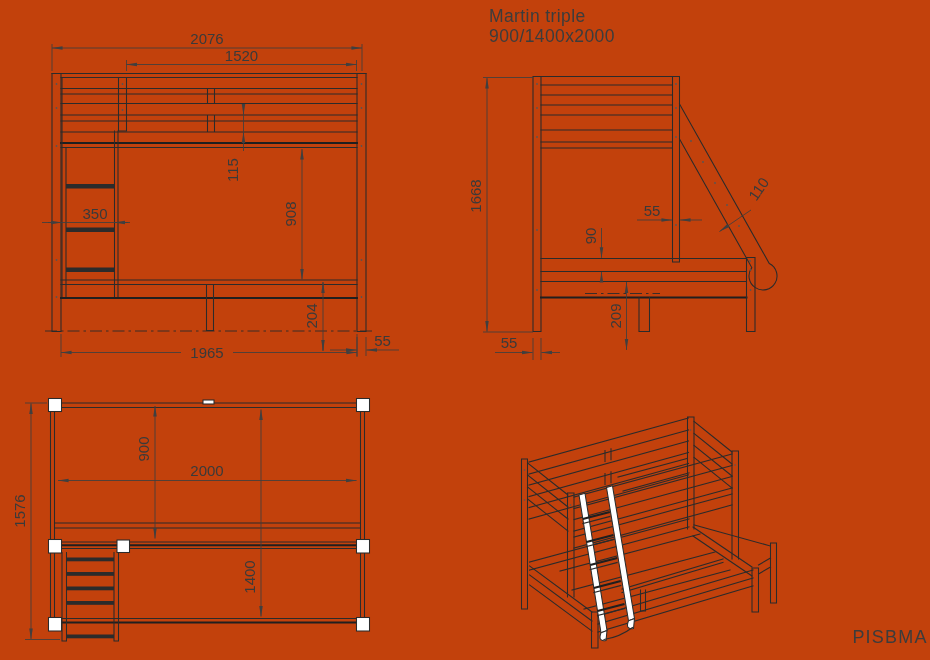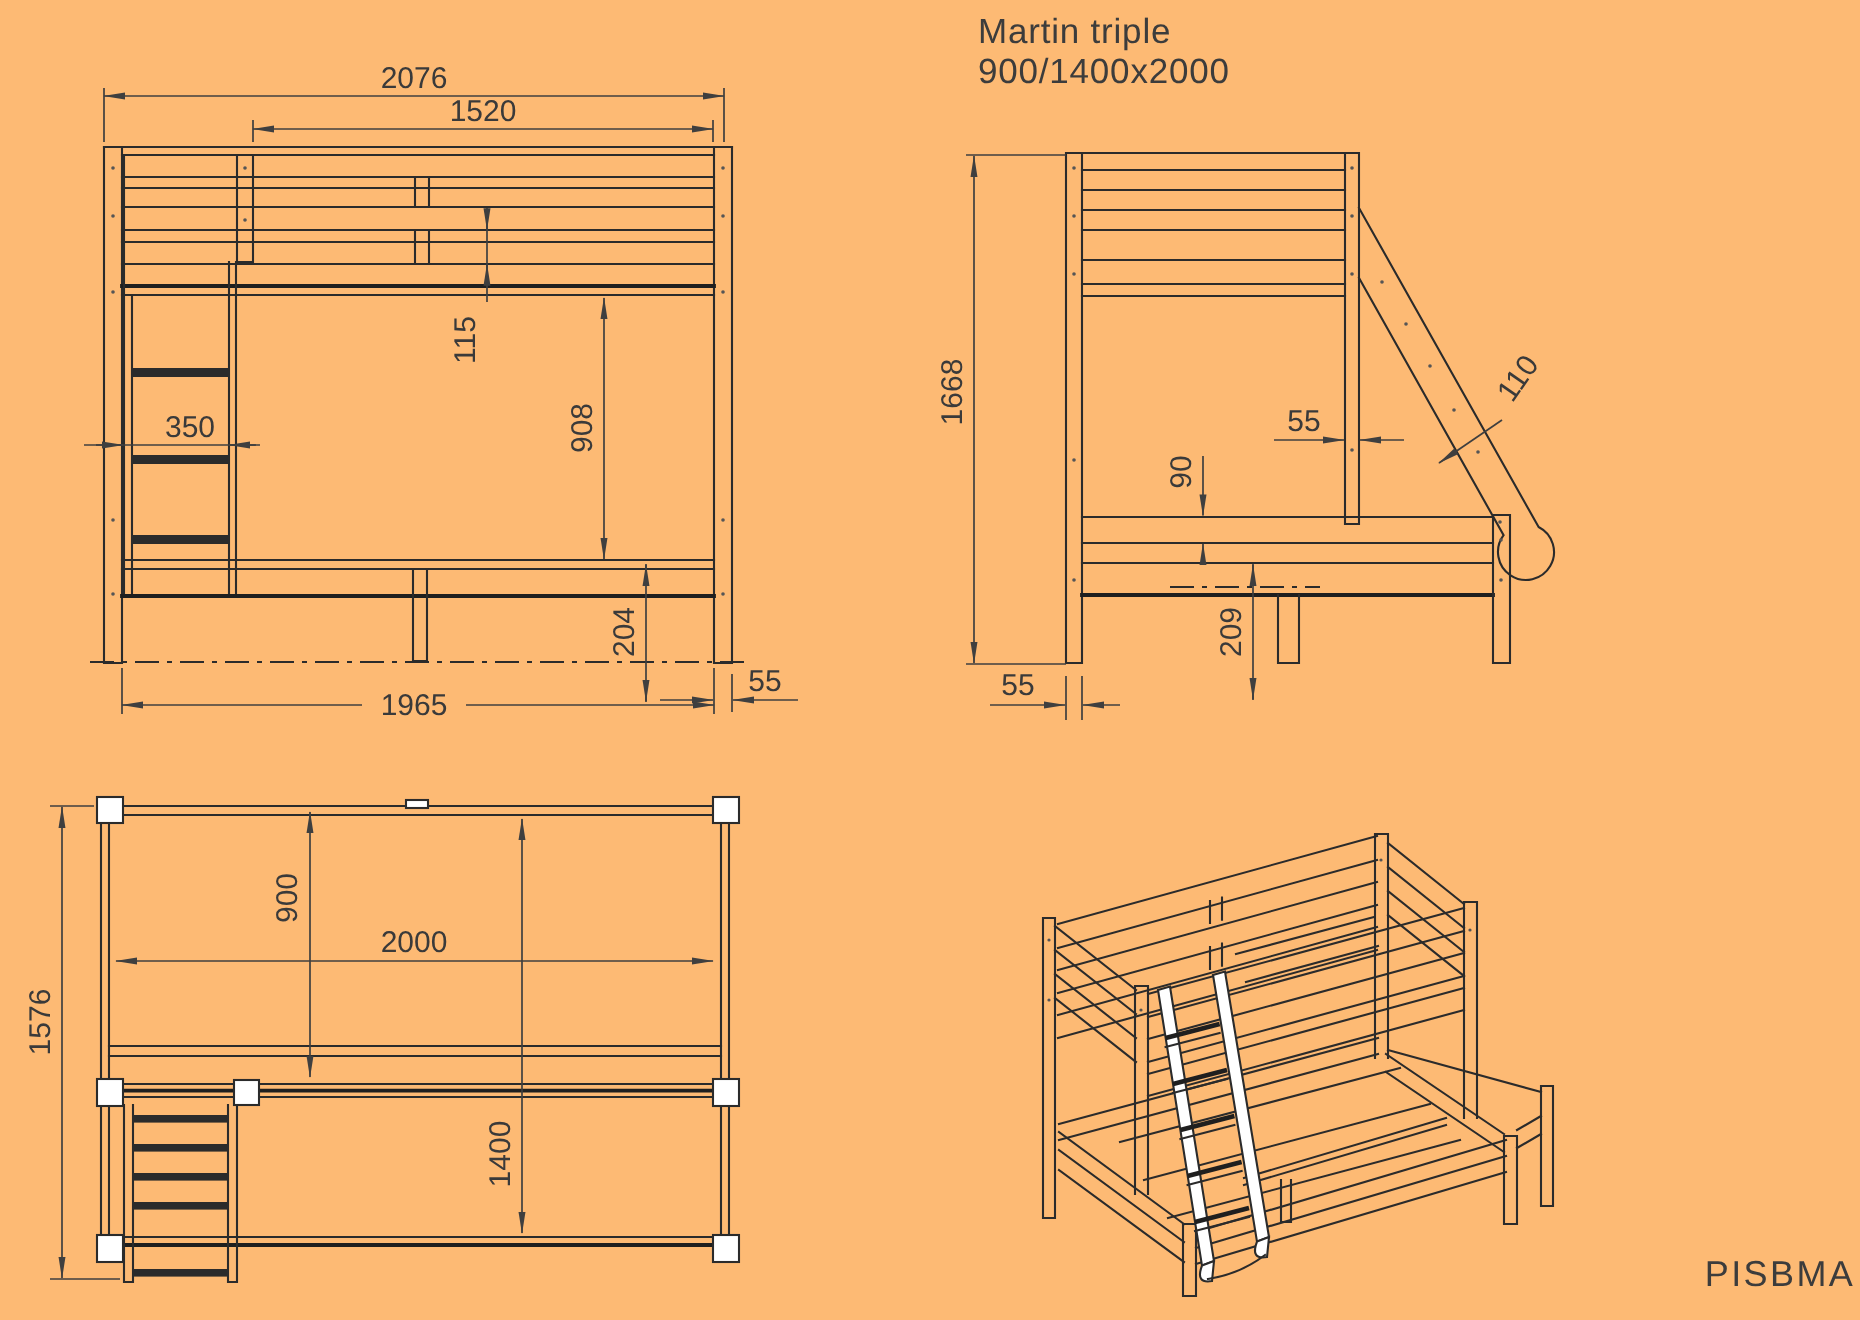--- a/index.html
+++ b/index.html
@@ -1,16 +1,16 @@
 <!DOCTYPE html>
 <html><head>
 <meta charset="utf-8">
 <style>
   html,body{margin:0;padding:0;background:#fff;}
-  .stage{position:relative;width:930px;height:660px;background:#fdba74;overflow:hidden;}
+  .stage{position:relative;width:930px;height:660px;background:#c2410c;overflow:hidden;}
   svg{display:block;}
   .ln{stroke:#2b2b2b;stroke-width:1.05;fill:none;stroke-linecap:square;}
   .lt{stroke:#1f1f1f;stroke-width:1.9;fill:none;stroke-linecap:square;}
   .dm{stroke:#3f3f3f;stroke-width:.85;fill:none;}
   .dash{stroke:#2b2b2b;stroke-width:.9;fill:none;stroke-dasharray:12 4 2.5 4;}
   .wf{fill:#fff;stroke:#2b2b2b;stroke-width:1.05;}
   .dot{fill:#555;stroke:none;}
   text{font-family:"Liberation Sans",sans-serif;}
   .dt{font-size:15px;fill:#3a3a3a;}
   .ttl{font-size:17.5px;fill:#3c3c3c;letter-spacing:.4px;}

